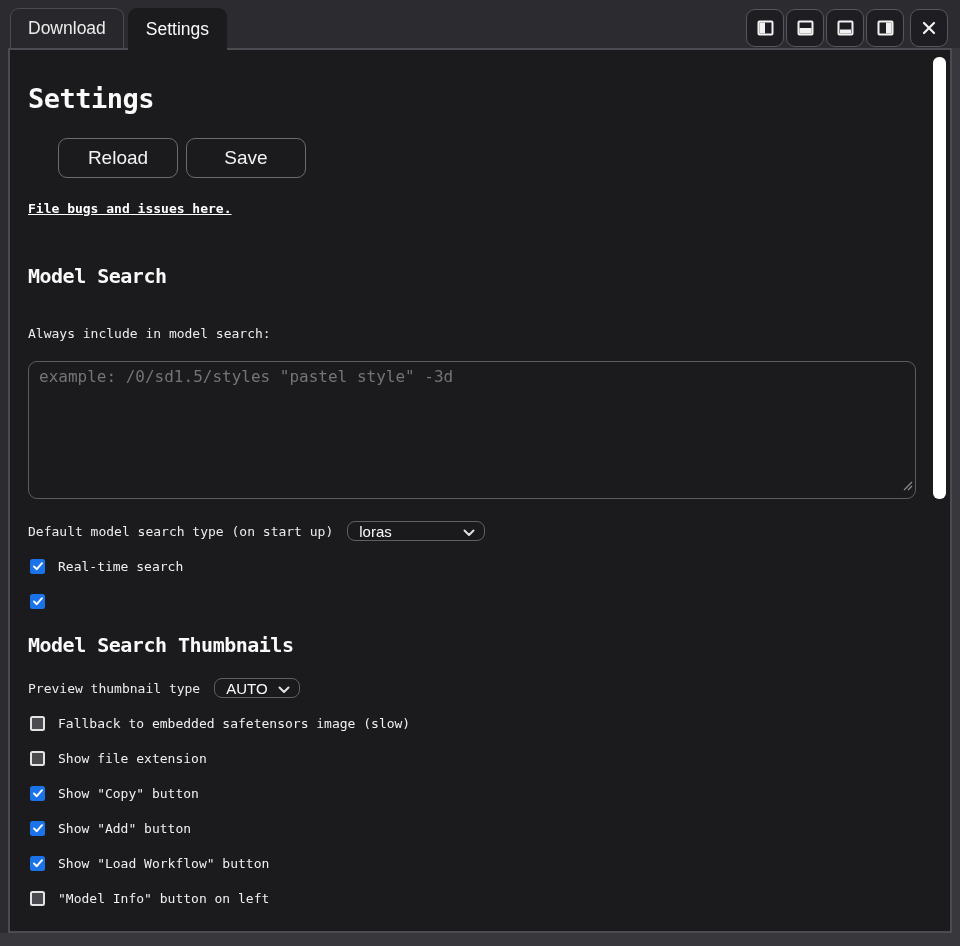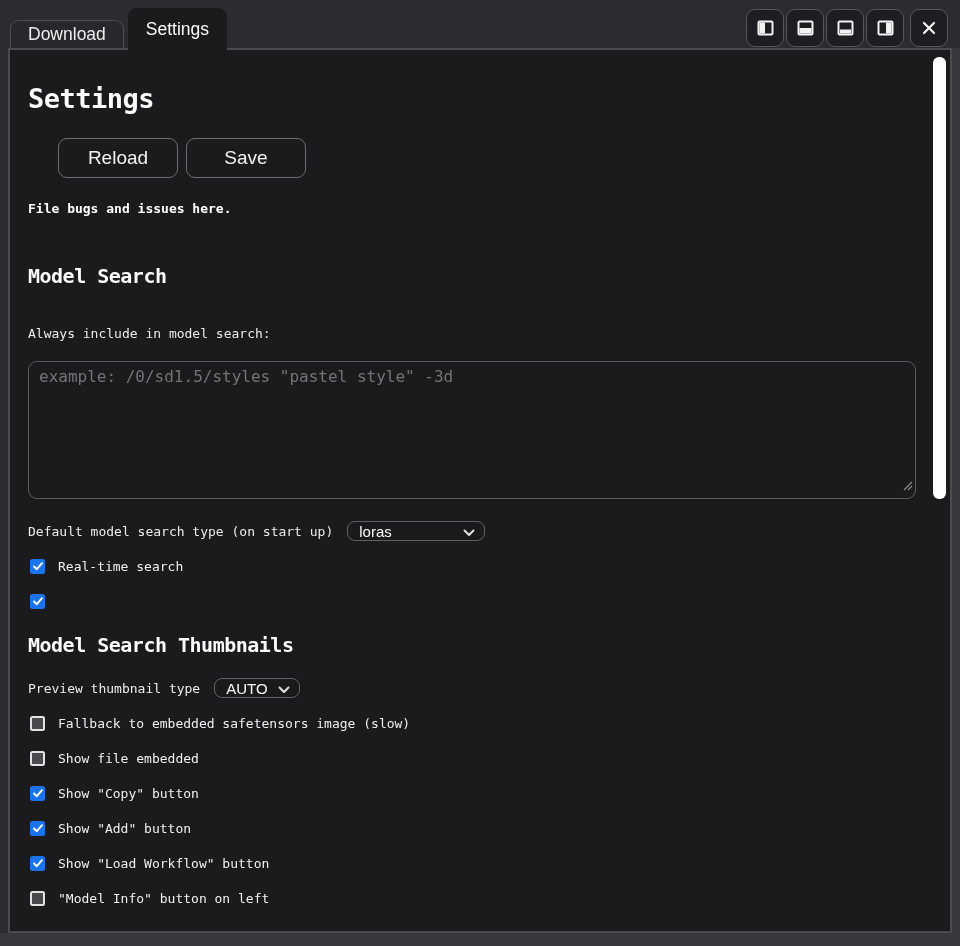--- a/index.html
+++ b/index.html
@@ -8,21 +8,21 @@
     width:960px; height:946px;
     background:#2c2c30;
     font-family:"DejaVu Sans Mono", monospace;
     overflow:hidden; position:relative;
     -webkit-font-smoothing:antialiased;
   }
 
   
   .tabbar { position:absolute; left:10px; top:8px; display:flex; gap:4px; align-items:flex-end; z-index:3; }
   .tab {
-    height:28px; display:flex; align-items:center; padding:0 17px;
+    height:40px; display:flex; align-items:center; padding:0 17px;
     background:#28282c; border:1px solid #4b4b51; border-bottom:none;
     border-radius:9px 9px 0 0; color:#ececec;
     font-family:"Liberation Sans", sans-serif; font-size:17.5px;
     cursor:pointer; white-space:nowrap;
   }
   .tab.active {
     background:#1b1b1e; border-color:#1b1b1e; height:42px; margin-bottom:-2px;
     color:#fafafa;
   }
 
@@ -59,21 +59,21 @@
   .btn-row { display:flex; gap:8px; margin-bottom:20px;padding-left:30px; }
   .btn {
     min-width:120px; height:40px; display:flex; align-items:center; justify-content:center;
     background:transparent; border:1px solid #6b6b71; border-radius:9px;
     color:#f2f2f2; font-family:"Liberation Sans", sans-serif; font-size:19px;
     cursor:pointer; padding:0 20px;
   }
 
   .bugs-link {
     display:inline-block; font-size:13px; font-weight:bold; color:#ffffff;
-    margin-bottom:24px; cursor:pointer;
+    text-decoration:underline; margin-bottom:24px; cursor:pointer;
   }
 
   .field-label { font-size:13px; color:#ececec; margin-top:38px; }
 
   .textarea-wrap { position:relative; margin-top:20px; width:888px; }
   textarea.search-include {
     width:888px; height:138px; resize:none; display:block;
     background:transparent; border:1px solid #5b5b61; border-radius:9px;
     padding:5px 10px; font-family:"DejaVu Sans Mono", monospace; font-size:16px;
     color:#dddddd; outline:none;
@@ -233,21 +233,21 @@
       <span class="cb">
         
       </span>
       <span class="cb-label">Fallback to embedded safetensors image (slow)</span>
     </div>
 
     <div class="cb-row">
       <span class="cb">
         
       </span>
-      <span class="cb-label">Show file embedded</span>
+      <span class="cb-label">Show file extension</span>
     </div>
 
     <div class="cb-row">
       <span class="cb checked">
         <svg width="10" height="9" viewBox="0 0 10 9">
             <path d="M1 4.5 L3.8 7.2 L9 1.2" fill="none" stroke="#fff" stroke-width="1.9" stroke-linecap="round" stroke-linejoin="round"></path>
           </svg>
       </span>
       <span class="cb-label">Show "Copy" button</span>
     </div>

